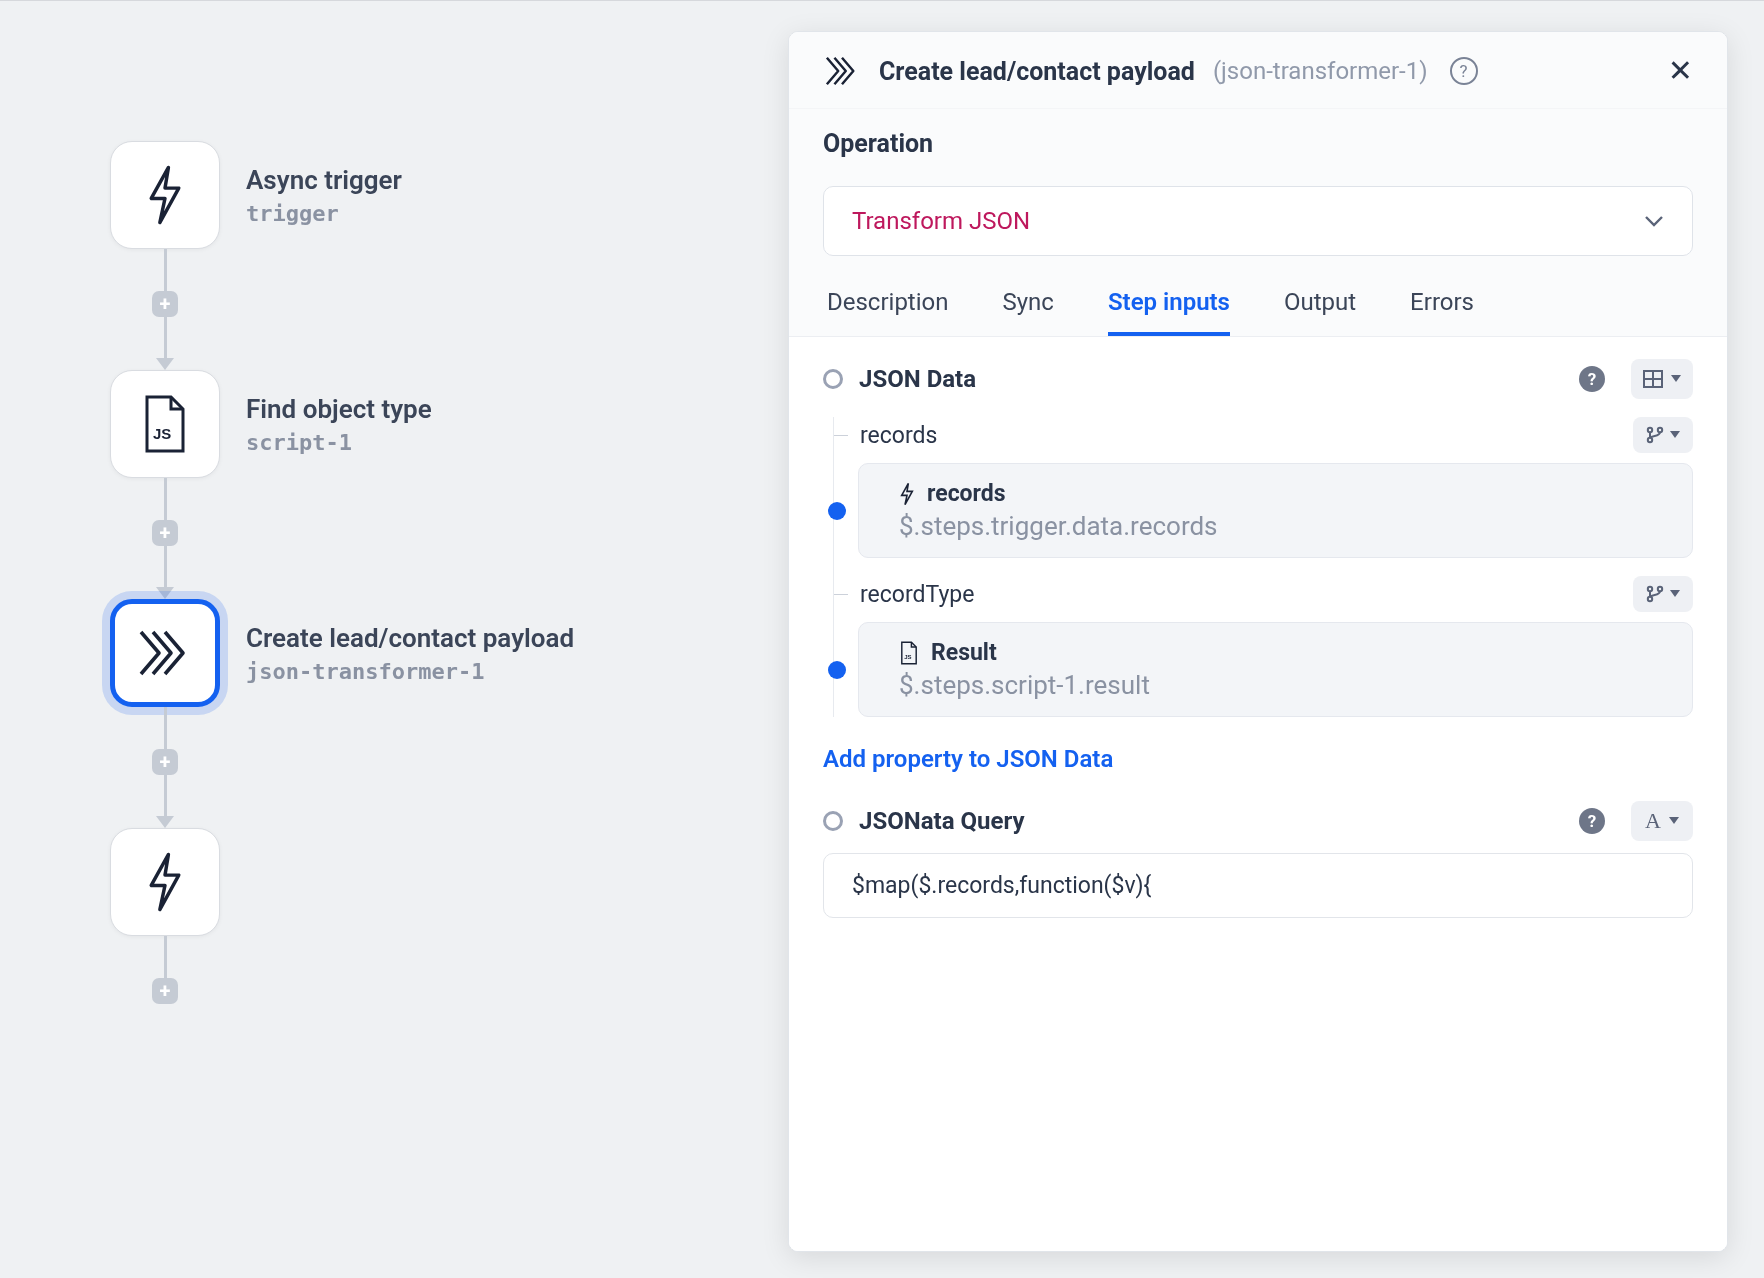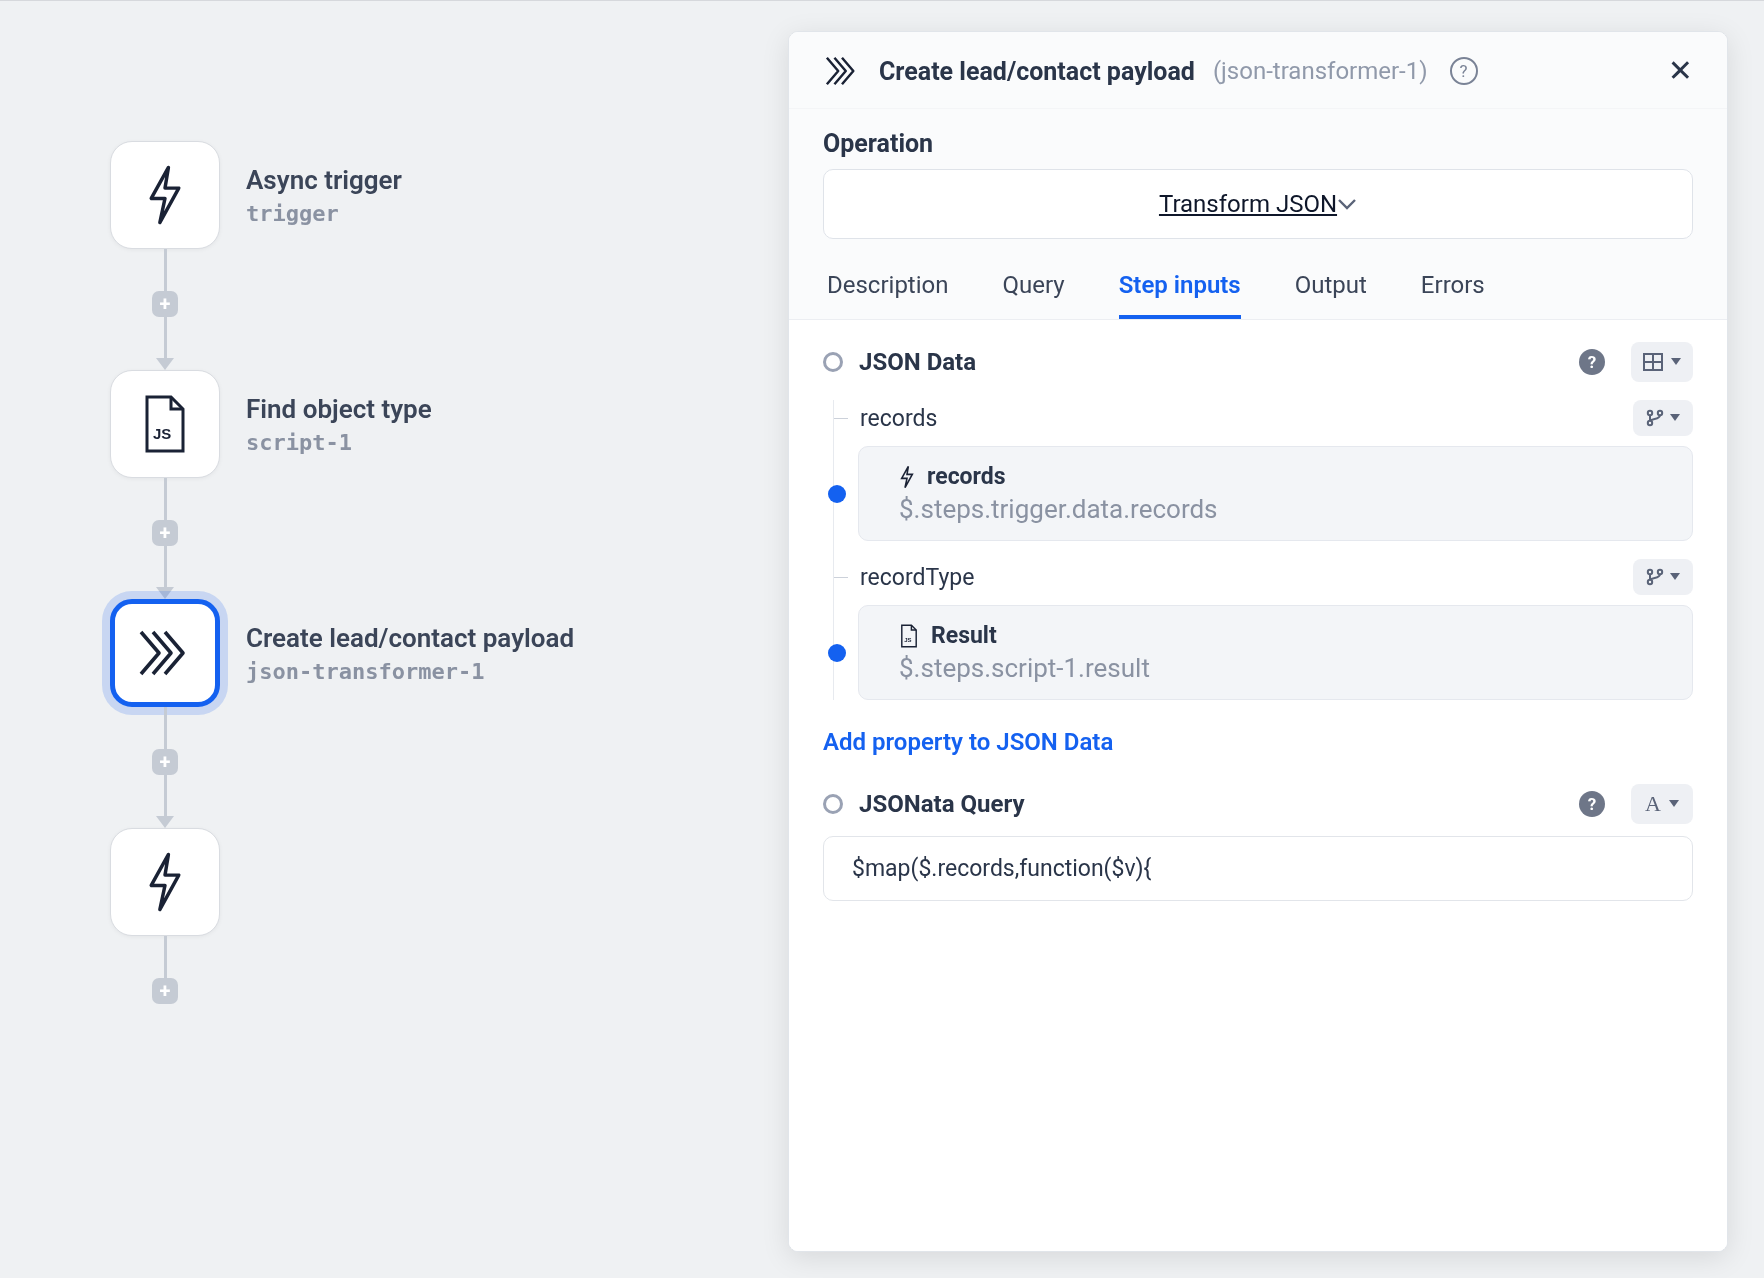--- a/index.html
+++ b/index.html
@@ -157,33 +157,32 @@
     flex: 1;
     overflow: hidden;
     background: #fafbfc;
     display:flex;
     flex-direction:column;
   }
   .section-label {
     font-size: 25px;
     font-weight: 700;
     color: #2a3549;
-    margin-bottom: 11px;
+    margin-bottom: 28px;
   }
   .select-box {
     background: #fff;
     border: 1px solid #dfe3e9;
     border-radius: 10px;
     padding: 20px 28px;
     display: flex;
     align-items: center;
-    justify-content: center;
+    justify-content: space-between;
     font-size: 24px;
-    color: #0f172a;
-    text-decoration: underline;
+    color: #be185d;
   }
   .chev { color:#5a6378; }
 
   .tabs {
     display: flex;
     gap: 54px;
     margin-top: 32px;
     padding: 0 4px;
   }
   .tab {
@@ -366,21 +365,21 @@
         <span>Transform JSON</span>
         <span class="chev">
           <svg width="20" height="12" viewBox="0 0 20 12" fill="none" stroke="#5a6378" stroke-width="2.4">
               <path d="M2 2 L10 10 L18 2"></path>
             </svg>
         </span>
       </div>
 
       <div class="tabs">
         <div class="tab">Description</div>
-        <div class="tab">Query</div>
+        <div class="tab">Sync</div>
         <div class="tab active">Step inputs</div>
         <div class="tab">Output</div>
         <div class="tab">Errors</div>
       </div>
       <div class="tab-divider"></div>
 
       <div class="inputs-area">
         <div class="inputs-inner">
 
           <div class="input-header">

